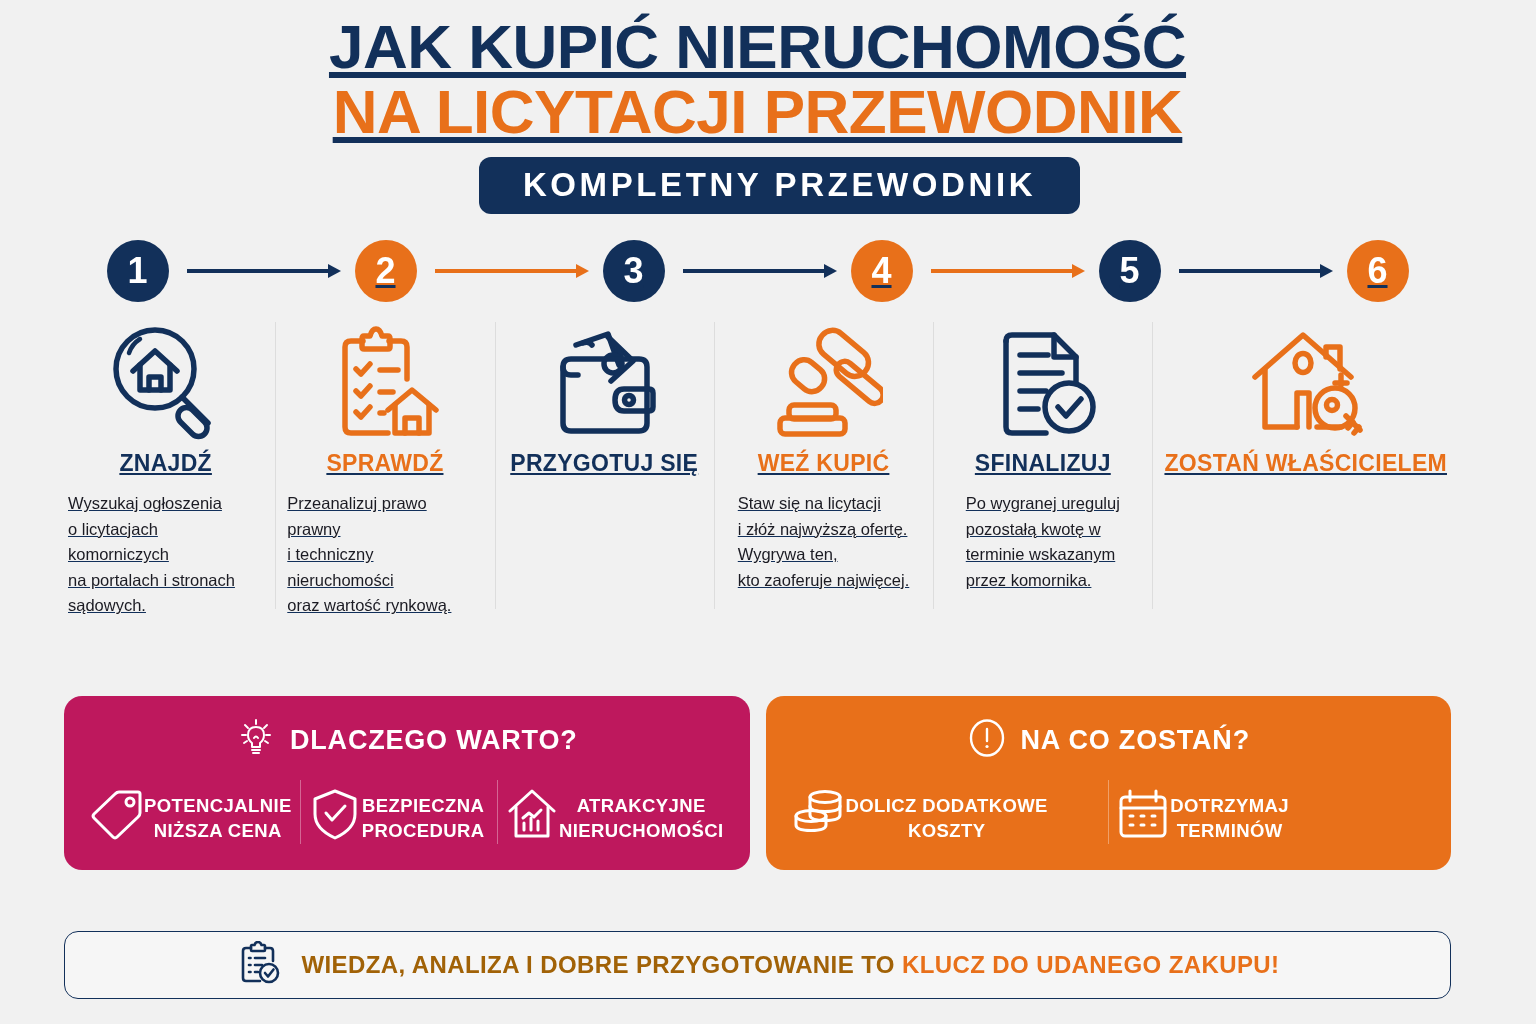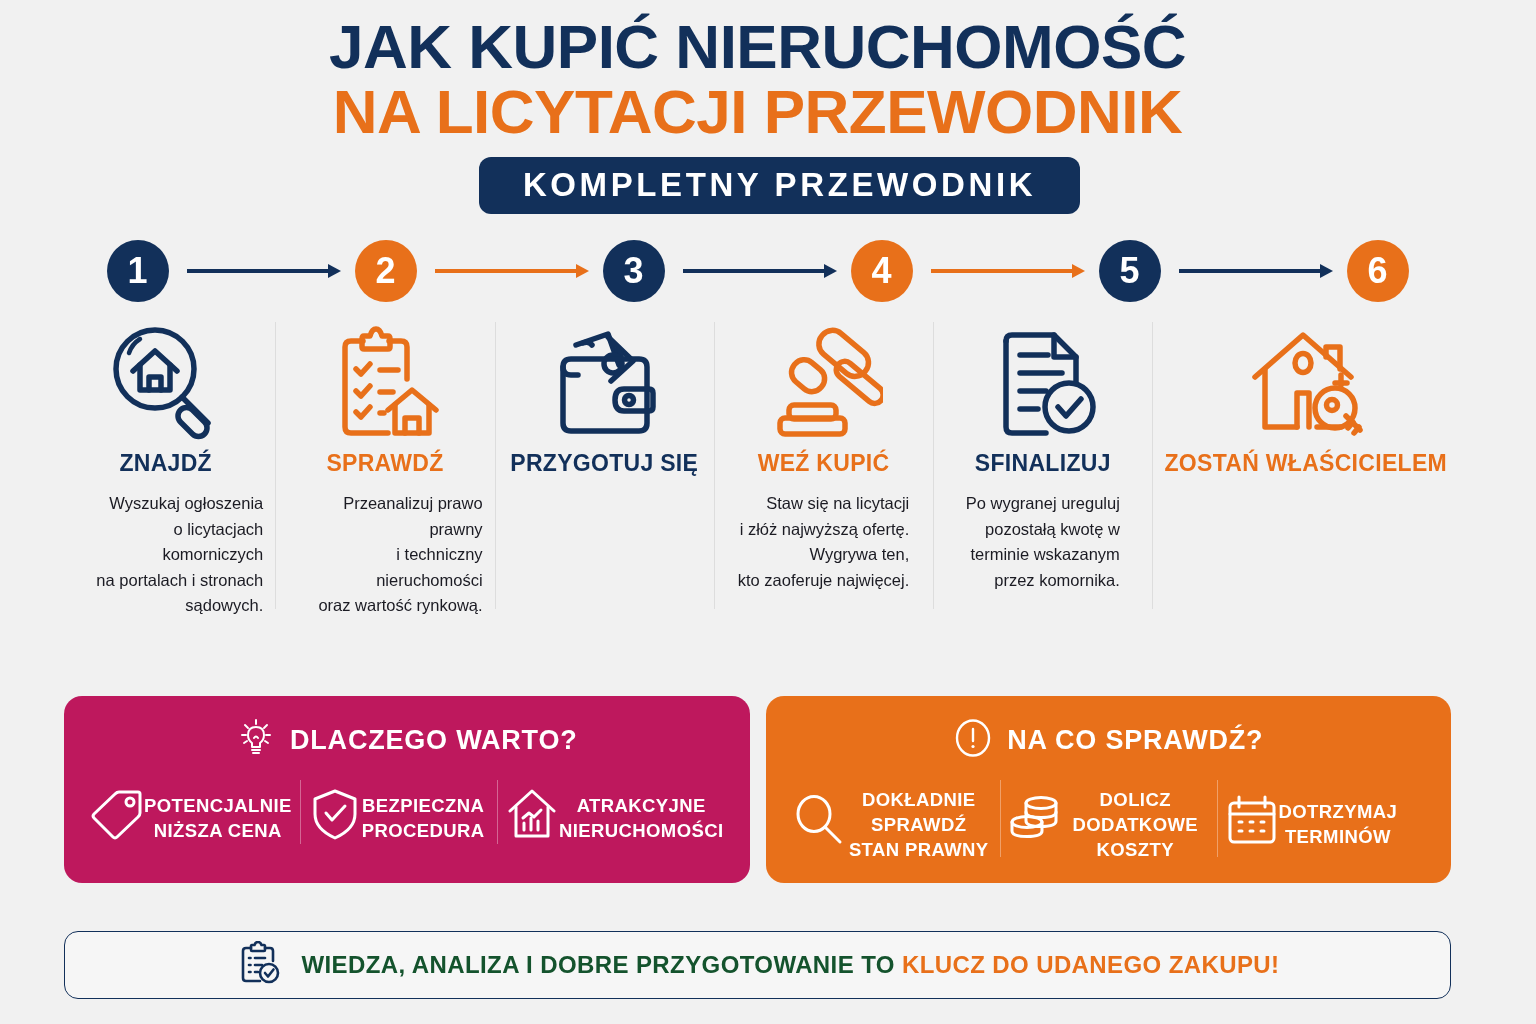--- a/index.html
+++ b/index.html
@@ -4,21 +4,21 @@
 <style>
   * { margin:0; padding:0; box-sizing:border-box; }
   html, body { width:1536px; height:1024px; }
   body {
     background:#F1F1F1;
     font-family:"Liberation Sans", sans-serif;
     color:#12305A;
     overflow:hidden;
     position:relative;
   }
-  .page { position:relative; width:1515px; height:1024px; }
+  .page { position:relative; width:1515px; height:1024px;text-decoration:underline; }
 
   
   .title-block { padding-top:14px; text-align:center; }
   .title-line1, .title-line2 {
     font-weight:bold;
     font-size:62px;
     line-height:1.05;
     letter-spacing:-0.5px;
     white-space:nowrap;
   }
@@ -86,21 +86,21 @@
   
   .steps-grid {
     margin-top:16px;
     display:grid;
     grid-template-columns:repeat(6, 1fr);
     padding:0 56px;
   }
   .step-col {
     position:relative;
     padding:0 12px;
-    text-align:right;
+    text-align:left;
     display:flex;
     flex-direction:column;
     align-items:center;
   }
   .step-col + .step-col::before {
     content:"";
     position:absolute;
     left:0; top:4px; bottom:10px;
     width:1px;
     background:#DDDDDD;
@@ -202,21 +202,21 @@
     align-items:center;
     justify-content:center;
     gap:22px;
   }
   .footer-text {
     font-weight:bold;
     font-size:24px;
     letter-spacing:0.4px;
     white-space:nowrap;
   }
-  .footer-text .navy   { color:#14532d; }
+  .footer-text .navy   { color:#a16207; }
   .footer-text .orange { color:#E8701A; }
 </style>
 </head>
 <body>
 
 <div class="page">
 
   <div class="title-block">
     <div class="title-line1">JAK KUPIĆ NIERUCHOMOŚĆ</div>
     <div class="title-line2">NA LICYTACJI PRZEWODNIK</div>
@@ -438,33 +438,23 @@
 
     <div class="panel orange">
       <div class="panel-head">
         <span>
           <svg width="40" height="40" viewBox="0 0 40 40" fill="none" stroke="#FFFFFF" stroke-width="2.4" stroke-linecap="round" stroke-linejoin="round">
             <ellipse cx="20" cy="20" rx="16" ry="17.5"></ellipse>
             <path d="M20 11 L20 23"></path>
             <circle cx="20" cy="28.5" r="1.6" fill="#FFFFFF" stroke="none"></circle>
           </svg>
         </span>
-        <span class="panel-head-title">NA CO SPRAWDŹ?</span>
+        <span class="panel-head-title">NA CO ZOSTAŃ?</span>
       </div>
       <div class="panel-items">
-        <div class="panel-item">
-          <div class="panel-item-icon">
-            <svg width="54" height="54" viewBox="0 0 54 54" fill="none" stroke="#FFFFFF" stroke-width="3" stroke-linecap="round" stroke-linejoin="round">
-              <ellipse cx="22" cy="21" rx="16" ry="17.5"></ellipse>
-              <path d="M33 34 L48 49"></path>
-            </svg>
-          </div>
-          <div class="panel-item-label">DOKŁADNIE SPRAWDŹ
-STAN PRAWNY</div>
-        </div>
         <div class="panel-item">
           <div class="panel-item-icon">
             <svg width="54" height="54" viewBox="0 0 54 54" fill="none" stroke="#FFFFFF" stroke-width="3" stroke-linecap="round" stroke-linejoin="round">
               <ellipse cx="33" cy="10" rx="15" ry="5.5"></ellipse>
               <path d="M18 10 L18 19 Q18 24.5 33 24.5 Q48 24.5 48 19 L48 10"></path>
               <path d="M18 19 L18 28 Q18 33.5 33 33.5 Q48 33.5 48 28 L48 19"></path>
               <ellipse cx="19" cy="29" rx="15" ry="5.5"></ellipse>
               <path d="M4 29 L4 38 Q4 43.5 19 43.5 Q34 43.5 34 38 L34 29"></path>
             </svg>
           </div>

